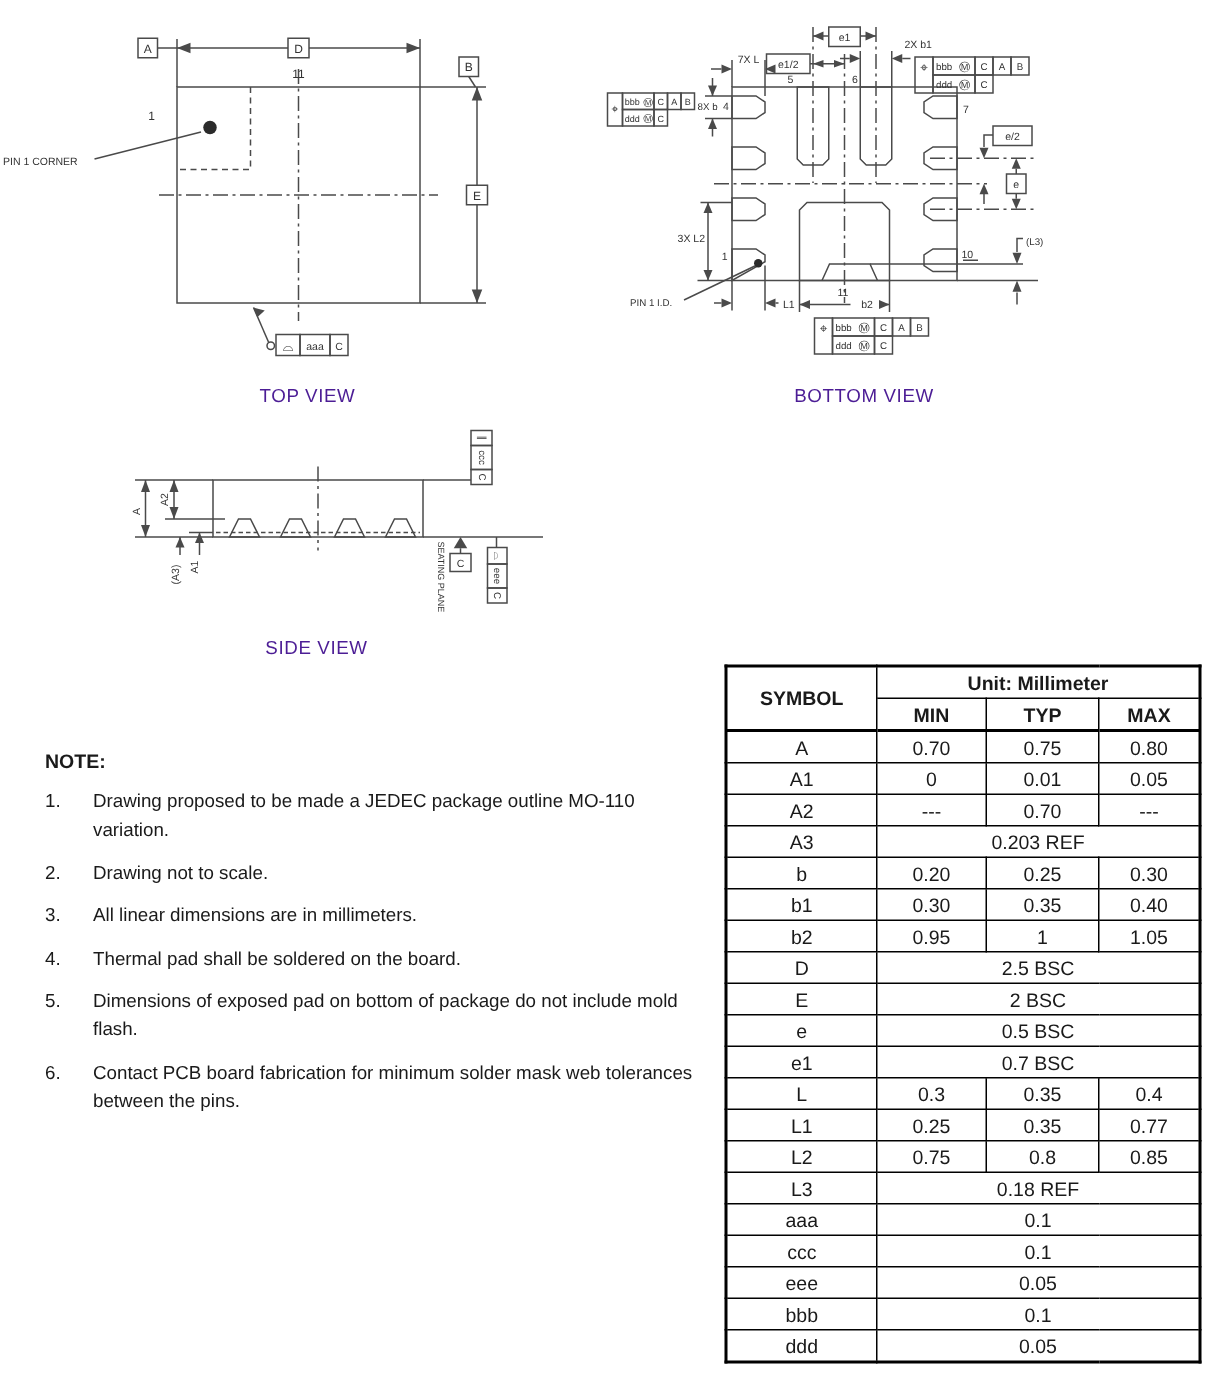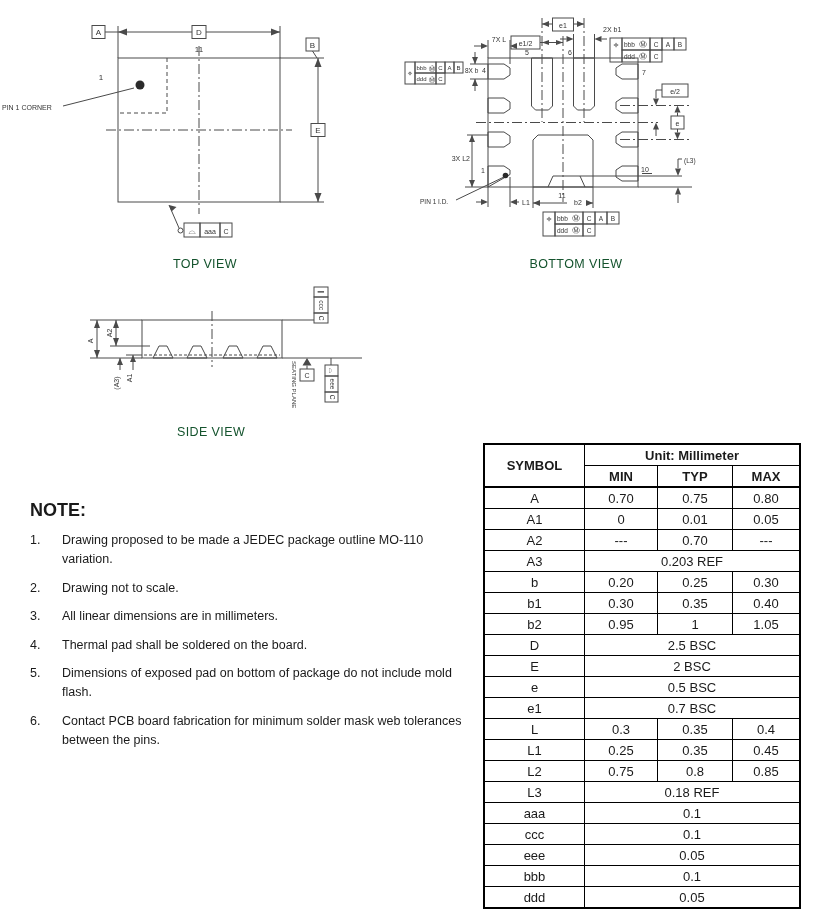--- a/index.html
+++ b/index.html
@@ -1,22 +1,22 @@
 <!DOCTYPE html>
 <html><head>
 <meta charset="utf-8">
 <style>
   html,body{margin:0;padding:0;background:#fff;}
   #page{position:relative;width:813px;height:916px;background:#ffffff;
         font-family:"Liberation Sans",sans-serif;color:#1a1a1a;overflow:hidden;}
   svg text{font-family:"Liberation Sans","DejaVu Sans",sans-serif;fill:#333;}
-  .view-caption{position:absolute;font-size:12.5px;color:#14532d;text-align:center;letter-spacing:.4px;}
+  .view-caption{position:absolute;font-size:12.5px;color:#4c1d95;text-align:center;letter-spacing:.4px;}
   
   #notes{position:absolute;left:30px;top:500px;width:438px;}
-  #notes .note-title{font-weight:bold;font-size:18px;margin-bottom:10px;}
+  #notes .note-title{font-weight:bold;font-size:13px;margin-bottom:10px;}
   .note-item{display:flex;margin-bottom:9px;font-size:12.5px;line-height:1.55;}
   .note-item .num{width:32px;flex:0 0 32px;}
   .note-item .txt{flex:1;}
   
   #dim-table{position:absolute;left:483px;top:443px;border-collapse:collapse;table-layout:fixed;}
   #dim-table th,#dim-table td{border:1px solid #000;text-align:center;vertical-align:middle;
         height:20px;padding:0 2px;font-size:13px;}
   #dim-table{border:2px solid #000;}
   #dim-table th{font-weight:bold;}
   #dim-table .hdr-bot{border-bottom:2px solid #000;}
@@ -453,21 +453,21 @@
       <tr>
           <td>L</td>
           <td>0.3</td>
           <td>0.35</td>
           <td>0.4</td>
         </tr>
       <tr>
           <td>L1</td>
           <td>0.25</td>
           <td>0.35</td>
-          <td>0.45</td>
+          <td>0.77</td>
         </tr>
       <tr>
           <td>L2</td>
           <td>0.75</td>
           <td>0.8</td>
           <td>0.85</td>
         </tr>
       <tr>
           <td>L3</td>
           <td colspan="3">0.18 REF</td>

